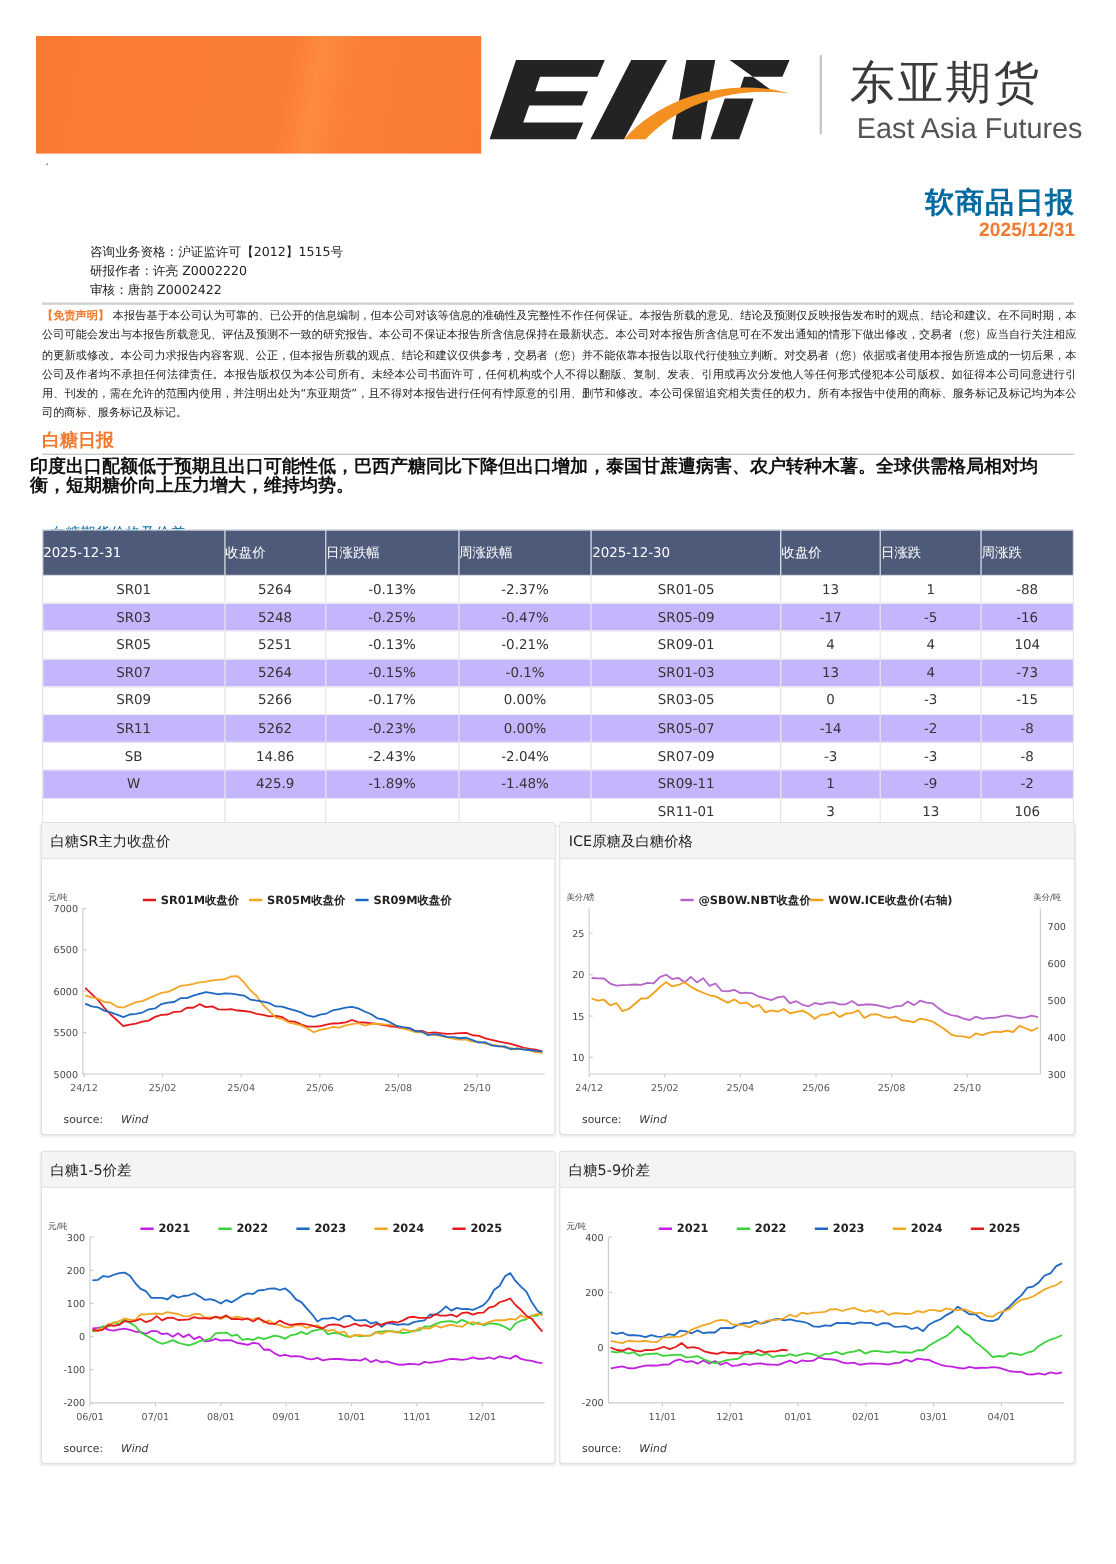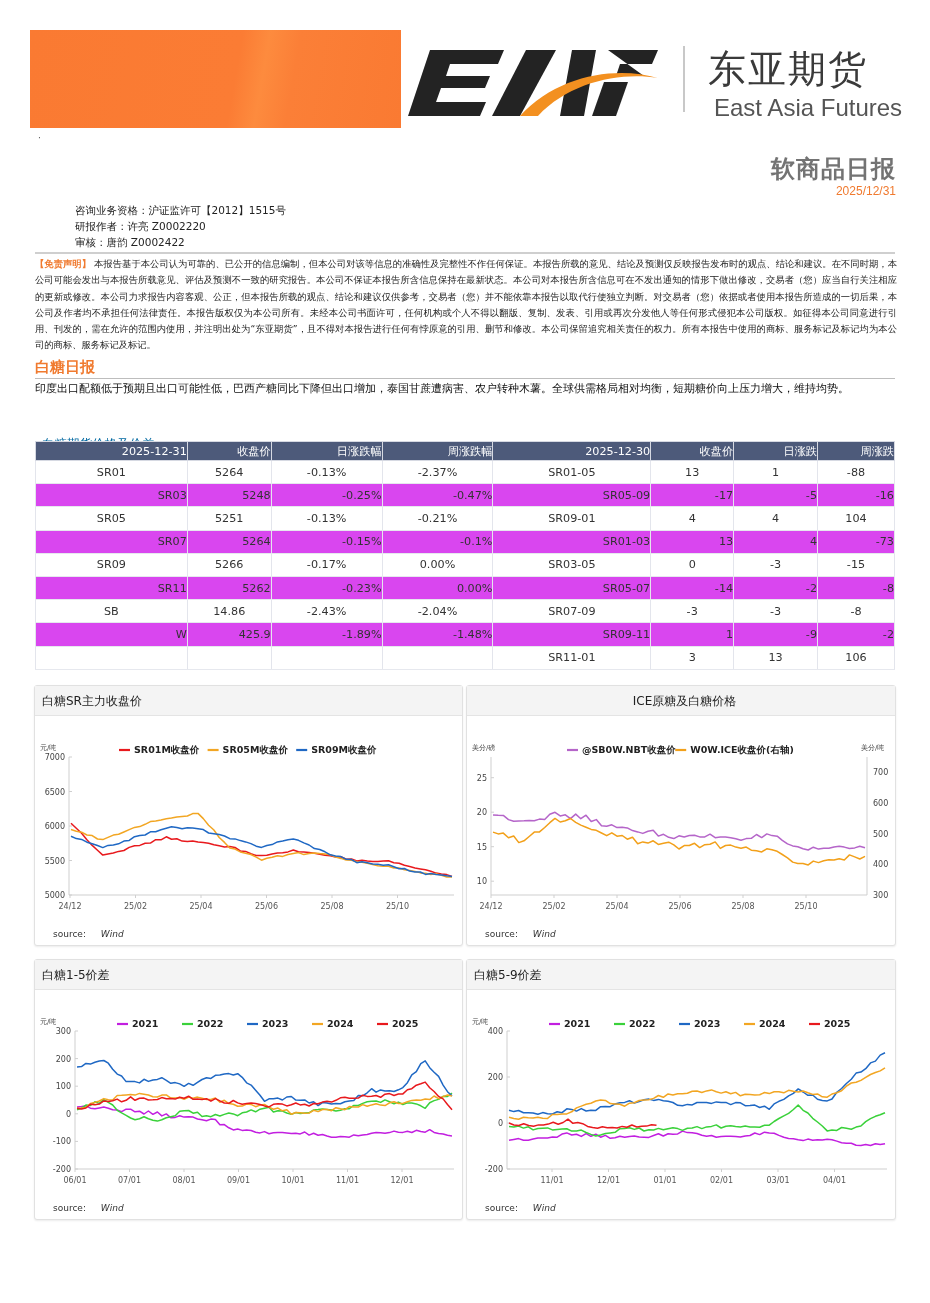--- a/index.html
+++ b/index.html
@@ -8,38 +8,38 @@
 
   .banner { position: absolute; left: 30px; top: 30px; width: 371px; height: 98px;
     background: linear-gradient(100deg, #fa7a32 0%, #fb7c34 55%, #fd8b3e 62%, #fb7f37 70%, #fa7a32 100%); }
   .dot { position: absolute; left: 38px; top: 133px; font-size: 9px; color: #555; }
 
   .logo { position: absolute; left: 408px; top: 44px; width: 490px; height: 80px; }
   .logo-divider { position: absolute; left: 683px; top: 46px; width: 2px; height: 66px; background: #c8c8c8; }
   .logo-cn { position: absolute; left: 708px; top: 44px; font-size: 38px; letter-spacing: 2px; color: #3a3a3a; font-family: "DejaVu Sans", sans-serif; line-height: 50px; }
   .logo-en { position: absolute; left: 714px; top: 94px; font-size: 24px; color: #555; font-family: "Liberation Sans", sans-serif; }
 
-  .report-title { position: absolute; right: 34px; top: 153px; font-size: 24px; font-weight: bold; color: #737373; letter-spacing: 1px; }
-  .report-date { position: absolute; right: 34px; top: 184px; font-size: 12px; font-weight: normal; color: #f07a2f; font-family: "Liberation Sans", sans-serif; }
+  .report-title { position: absolute; right: 34px; top: 153px; font-size: 24px; font-weight: bold; color: #0369a1; letter-spacing: 1px; }
+  .report-date { position: absolute; right: 34px; top: 184px; font-size: 16px; font-weight: bold; color: #f07a2f; font-family: "Liberation Sans", sans-serif; }
 
   .meta { position: absolute; left: 35px; top: 202px; font-size: 10.5px; line-height: 16px; color: #222; margin-left: 40px; }
   .meta-rule { position: absolute; left: 35px; top: 252px; width: 860px; height: 2px; background: #cfcfcf; }
 
   .disclaimer { position: absolute; left: 35px; top: 256px; width: 862px; font-size: 9.3px; line-height: 16.3px; color: #222; text-align: justify; }
   .disclaimer .tag { color: #f07a2f; font-weight: bold; }
 
   .section-title { position: absolute; left: 35px; top: 358px; font-size: 15px; font-weight: bold; color: #f07a2f; }
   .section-rule { position: absolute; left: 35px; top: 378px; width: 860px; height: 1px; background: #bdbdbd; }
-  .summary { position: absolute; left: 35px; top: 381px; width: 860px; font-size: 11px; line-height: 15.5px; color: #111; }
+  .summary { position: absolute; left: 25px; top: 381px; width: 860px; font-size: 15px; line-height: 15.5px; color: #111; font-weight: bold; }
 
   .table-caption { position: absolute; left: 42px; top: 436px; font-size: 12.5px; color: #0369a1; }
   table.prices { position: absolute; left: 35px; top: 441px; width: 860px; border-collapse: collapse; font-size: 11.2px; font-family: "DejaVu Sans", sans-serif; }
-  table.prices th { background: #4d5a7a; color: #fff; font-weight: normal; height: 19px; border: 1px solid #d6d9e2; text-align: right; }
+  table.prices th { background: #4d5a7a; color: #fff; font-weight: normal; height: 38px; border: 1px solid #d6d9e2; text-align: left; }
   table.prices td { height: 23.2px; text-align: center; color: #333; border-left: 1px solid #e3e5ec; border-right: 1px solid #e3e5ec; border-bottom: 1px solid #e6e8ee; }
-  table.prices tr.alt td { background: #d946ef; text-align: right; }
+  table.prices tr.alt td { background: #c4b5fd; }
 
   .card { position: absolute; background: #fff; border: 1px solid #e1e1e1; border-radius: 3px; box-shadow: 0 1px 2px rgba(0,0,0,0.08); }
   .card-head { height: 30px; background: #f4f4f4; border-bottom: 1px solid #e4e4e4; padding-left: 7px; font-size: 12px; line-height: 30px; color: #222; }
   .card svg { position: absolute; left: 0; top: 31px; }
   .card .source { position: absolute; left: 18px; bottom: 6px; font-size: 9px; color: #333; }
   .card .source i { font-style: italic; padding-left: 12px; }
 
   .svgtext { font-family: "DejaVu Sans", sans-serif; }
 </style>
 </head>
@@ -242,21 +242,21 @@
       <text x="297" y="192" font-size="8" fill="#555" text-anchor="middle" class="svgtext">25/08</text>
       <line x1="362.5" y1="178" x2="362.5" y2="181" stroke="#cfcfcf"></line>
       <text x="362.5" y="192" font-size="8" fill="#555" text-anchor="middle" class="svgtext">25/10</text>
       <polyline points="36.0,106.2 41.3,111.3 46.6,116.3 51.9,122.8 57.2,128.4 62.5,133.2 67.8,138.1 73.0,136.9 78.3,136.0 83.6,134.4 88.9,133.5 94.2,130.4 99.5,128.7 104.8,128.4 110.1,126.3 115.4,126.1 120.7,122.7 126.0,122.8 131.3,119.8 136.5,122.3 141.8,121.7 147.1,124.1 152.4,124.4 157.7,124.0 163.0,125.1 168.3,125.5 173.6,126.3 178.9,127.8 184.2,128.8 189.5,129.9 194.8,129.6 200.0,130.5 205.3,133.9 210.6,134.4 215.9,136.7 221.2,138.5 226.5,138.6 231.8,138.2 237.1,136.9 242.4,135.9 247.7,135.7 253.0,134.9 258.3,133.0 263.5,134.8 268.8,135.1 274.1,135.6 279.4,136.3 284.7,137.2 290.0,138.2 295.3,138.8 300.6,140.0 305.9,139.8 311.2,142.2 316.5,142.0 321.8,143.9 327.0,143.3 332.3,144.0 337.6,144.5 342.9,144.4 348.2,143.9 353.5,143.8 358.8,145.7 364.1,146.2 369.4,148.3 374.7,149.5 380.0,150.9 385.3,151.9 390.5,152.8 395.8,154.3 401.1,156.1 406.4,157.0 411.7,157.6 417.0,159.4" fill="none" stroke="#e8191d" stroke-width="1.5" stroke-linejoin="round"></polyline>
       <polyline points="36.0,112.5 41.3,114.2 46.6,115.2 51.9,118.0 57.2,118.6 62.5,122.0 67.8,122.6 73.0,120.4 78.3,118.1 83.6,117.3 88.9,115.0 94.2,112.6 99.5,110.4 104.8,109.6 110.1,107.3 115.4,104.6 120.7,103.9 126.0,102.9 131.3,101.7 136.5,101.0 141.8,99.9 147.1,99.5 152.4,99.0 157.7,96.6 163.0,96.4 168.3,101.6 173.6,108.2 178.9,113.0 184.2,120.5 189.5,125.4 194.8,131.1 200.0,132.1 205.3,134.9 210.6,136.2 215.9,137.5 221.2,140.1 226.5,143.2 231.8,141.2 237.1,140.3 242.4,138.7 247.7,139.4 253.0,137.5 258.3,136.5 263.5,135.6 268.8,137.6 274.1,136.4 279.4,136.1 284.7,136.6 290.0,136.9 295.3,137.7 300.6,140.0 305.9,141.4 311.2,143.1 316.5,143.2 321.8,144.8 327.0,145.3 332.3,146.3 337.6,147.5 342.9,148.8 348.2,149.3 353.5,149.3 358.8,151.0 364.1,151.0 369.4,152.8 374.7,153.5 380.0,154.4 385.3,155.9 390.5,156.3 395.8,157.6 401.1,156.8 406.4,158.4 411.7,160.0 417.0,160.1" fill="none" stroke="#f2a623" stroke-width="1.5" stroke-linejoin="round"></polyline>
       <polyline points="36.0,119.3 41.3,121.6 46.6,122.4 51.9,125.2 57.2,126.7 62.5,128.5 67.8,130.6 73.0,128.4 78.3,127.9 83.6,126.8 88.9,124.1 94.2,123.4 99.5,119.7 104.8,118.5 110.1,118.0 115.4,114.8 120.7,114.7 126.0,112.7 131.3,111.2 136.5,109.7 141.8,110.6 147.1,111.7 152.4,110.8 157.7,111.1 163.0,111.8 168.3,112.6 173.6,116.0 178.9,116.8 184.2,117.6 189.5,119.0 194.8,121.7 200.0,121.9 205.3,123.6 210.6,124.9 215.9,126.6 221.2,129.2 226.5,130.4 231.8,128.5 237.1,127.6 242.4,124.9 247.7,123.9 253.0,122.7 258.3,122.1 263.5,123.3 268.8,125.9 274.1,128.0 279.4,131.6 284.7,132.5 290.0,134.8 295.3,137.8 300.6,138.9 305.9,139.6 311.2,142.3 316.5,142.6 321.8,145.7 327.0,144.7 332.3,145.7 337.6,147.0 342.9,147.3 348.2,148.2 353.5,147.8 358.8,149.8 364.1,151.8 369.4,151.5 374.7,154.1 380.0,154.9 385.3,155.0 390.5,157.4 395.8,156.6 401.1,157.6 406.4,158.0 411.7,158.8 417.0,159.4" fill="none" stroke="#1f68c4" stroke-width="1.5" stroke-linejoin="round"></polyline>
     </svg>
   <div class="source"><span>source:</span> <i>Wind</i></div>
 </div>
 
-<div class="card" style="left:466px; top:685px; width:430px; height:261px;text-align:center;">
+<div class="card" style="left:466px; top:685px; width:430px; height:261px;">
   <div class="card-head">ICE原糖及白糖价格</div>
   <svg id="chart1" width="430" height="205">
       <g>
         <line x1="100" y1="33" x2="111" y2="33" stroke="#b565c9" stroke-width="2.2"></line>
         <text x="115" y="36" font-size="9.5" font-weight="bold" fill="#222" class="svgtext">@SB0W.NBT收盘价</text>
       </g>
       <g>
         <line x1="208.2" y1="33" x2="219.2" y2="33" stroke="#f2a01a" stroke-width="2.2"></line>
         <text x="223.2" y="36" font-size="9.5" font-weight="bold" fill="#222" class="svgtext">W0W.ICE收盘价(右轴)</text>
       </g>

